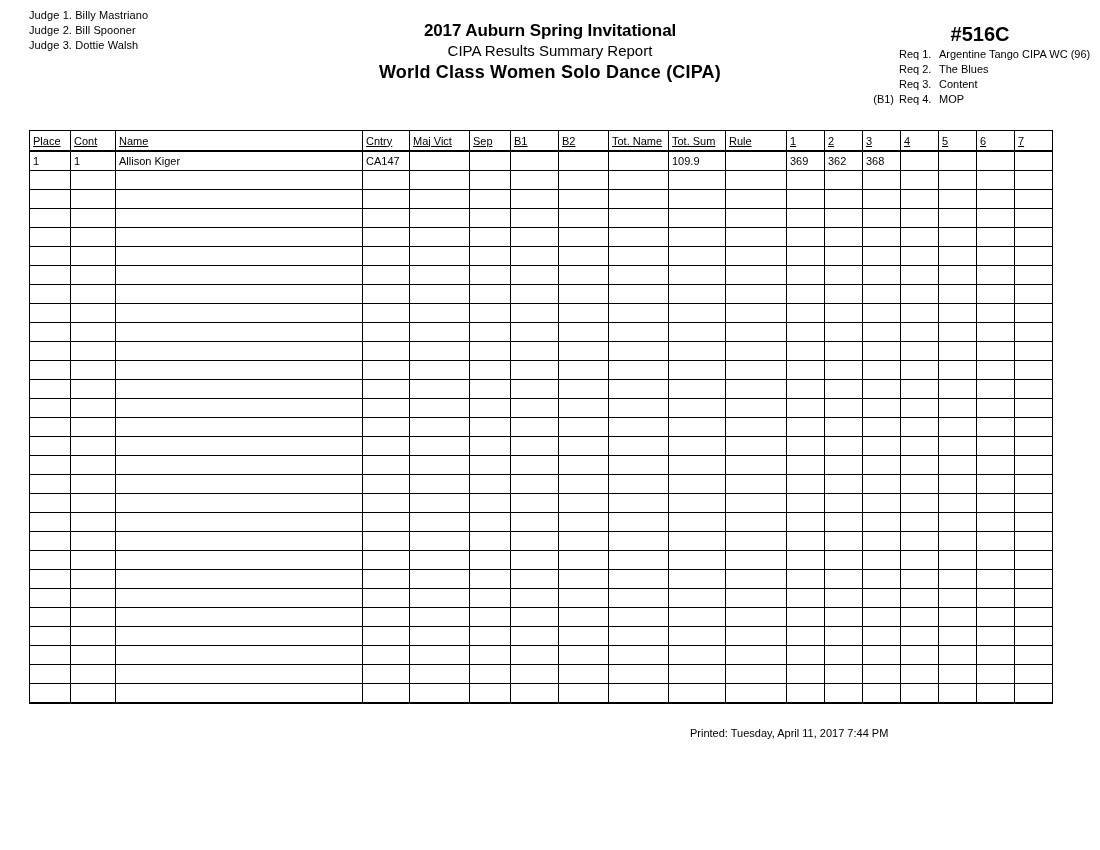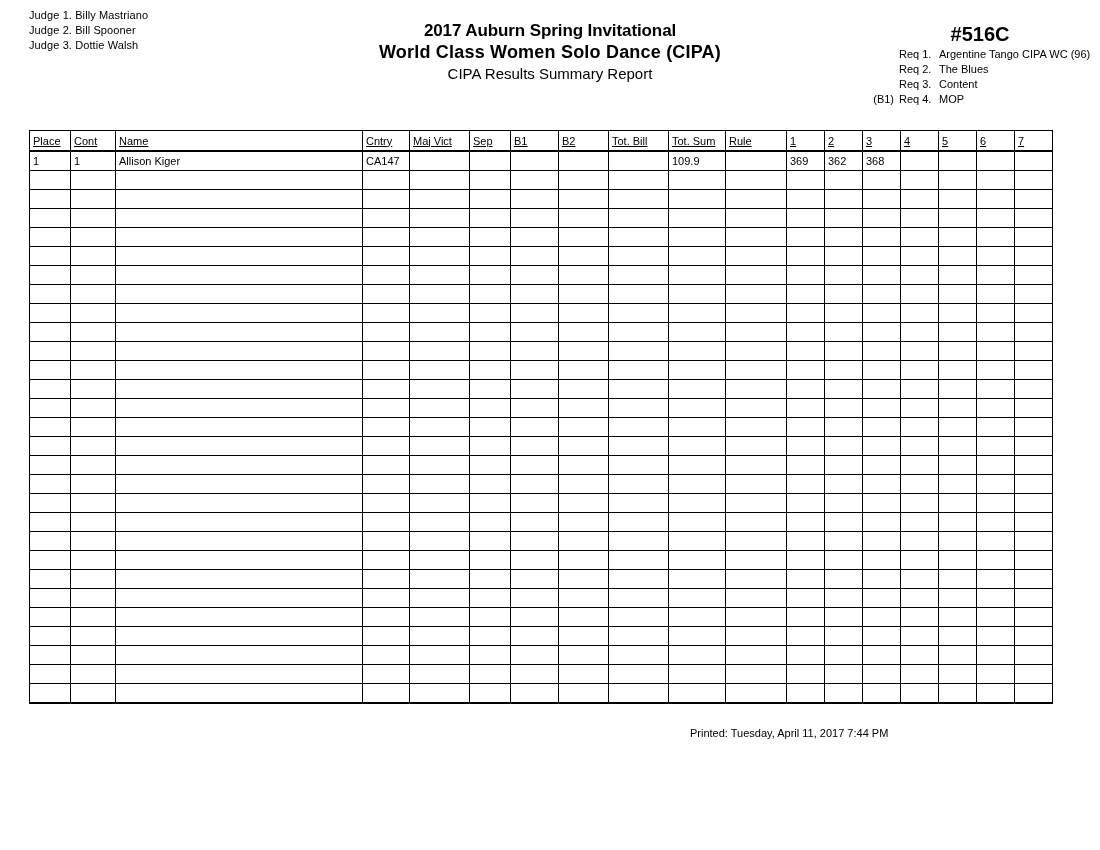--- a/index.html
+++ b/index.html
@@ -157,22 +157,22 @@
 <body>
 
 <div id="judges-block">
   <span class="judge-line">Judge  1.  Billy Mastriano</span>
   <span class="judge-line">Judge  2.  Bill Spooner</span>
   <span class="judge-line">Judge  3.  Dottie Walsh</span>
 </div>
 
 <div id="title-block">
   <div id="event-title">2017 Auburn Spring Invitational</div>
+  <div id="report-subtitle">CIPA Results Summary Report</div>
   <div id="category-title">World Class Women Solo Dance (CIPA)</div>
-  <div id="report-subtitle">CIPA Results Summary Report</div>
 </div>
 
 <div id="right-block">
   <div id="event-number">#516C</div>
   <div id="requirements">
     <span class="req-line">
       <span class="req-prefix"></span><span class="req-num">Req  1.</span><span>Argentine Tango CIPA WC (96)</span>
     </span>
     <span class="req-line">
       <span class="req-prefix"></span><span class="req-num">Req  2.</span><span>The Blues</span>
@@ -210,21 +210,21 @@
   <thead>
     <tr>
         <th class="c-num">Place</th>
         <th class="c-num">Cont</th>
         <th class="h-left">Name</th>
         <th class="h-left">Cntry</th>
         <th class="h-left">Maj Vict</th>
         <th class="h-left">Sep</th>
         <th class="h-left">B1</th>
         <th class="h-left">B2</th>
-        <th class="h-left">Tot. Bill</th>
+        <th class="h-left">Tot. Name</th>
         <th class="c-right">Tot. Sum</th>
         <th class="h-left">Rule</th>
         <th class="c-right">1</th>
         <th class="c-right">2</th>
         <th class="c-right">3</th>
         <th class="c-right">4</th>
         <th class="c-right">5</th>
         <th class="c-right">6</th>
         <th class="c-right">7</th>
       </tr>

